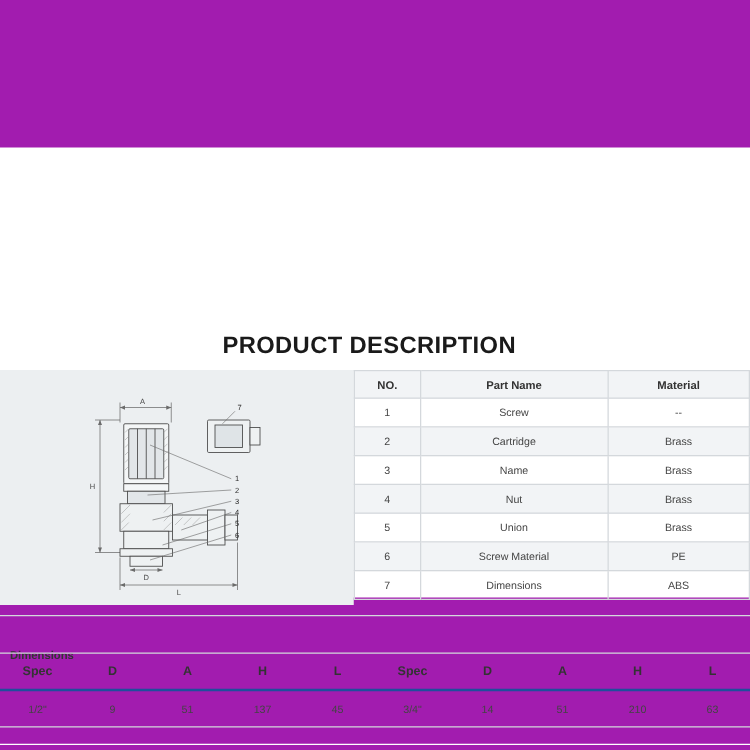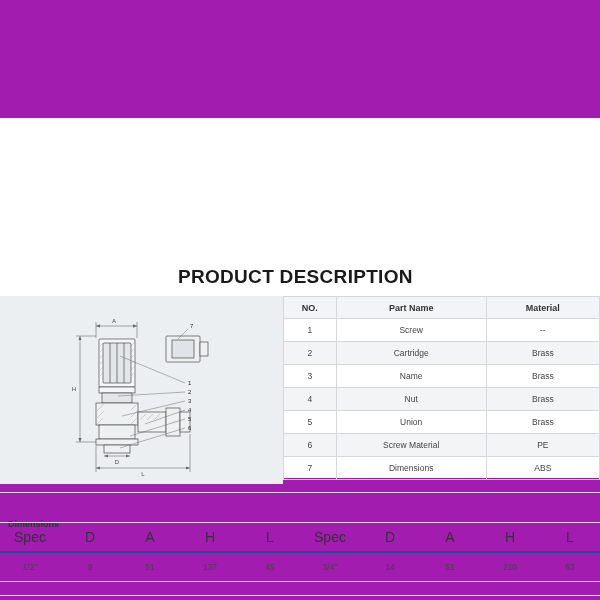--- a/index.html
+++ b/index.html
@@ -116,22 +116,22 @@
     color: #444;
   }
   .dim-table th, .dim-table td {
     text-align: center;
     font-weight: normal;
     height: 26px;
     padding: 0;
     border: none;
   }
   .dim-table th {
-    font-weight: normal;
-    font-size: 14px;
+    font-weight: bold;
+    font-size: 10px;
     color: #333;
     border-bottom: 2px solid #1f4e9c;
     border-top: 1px solid #d4d8dc;
     height: 28px;
   }
   .dim-table td {
     border-bottom: 1px solid #d4d8dc;
     height: 28px;
   }
   .dim-table .c { width: 60px; }

